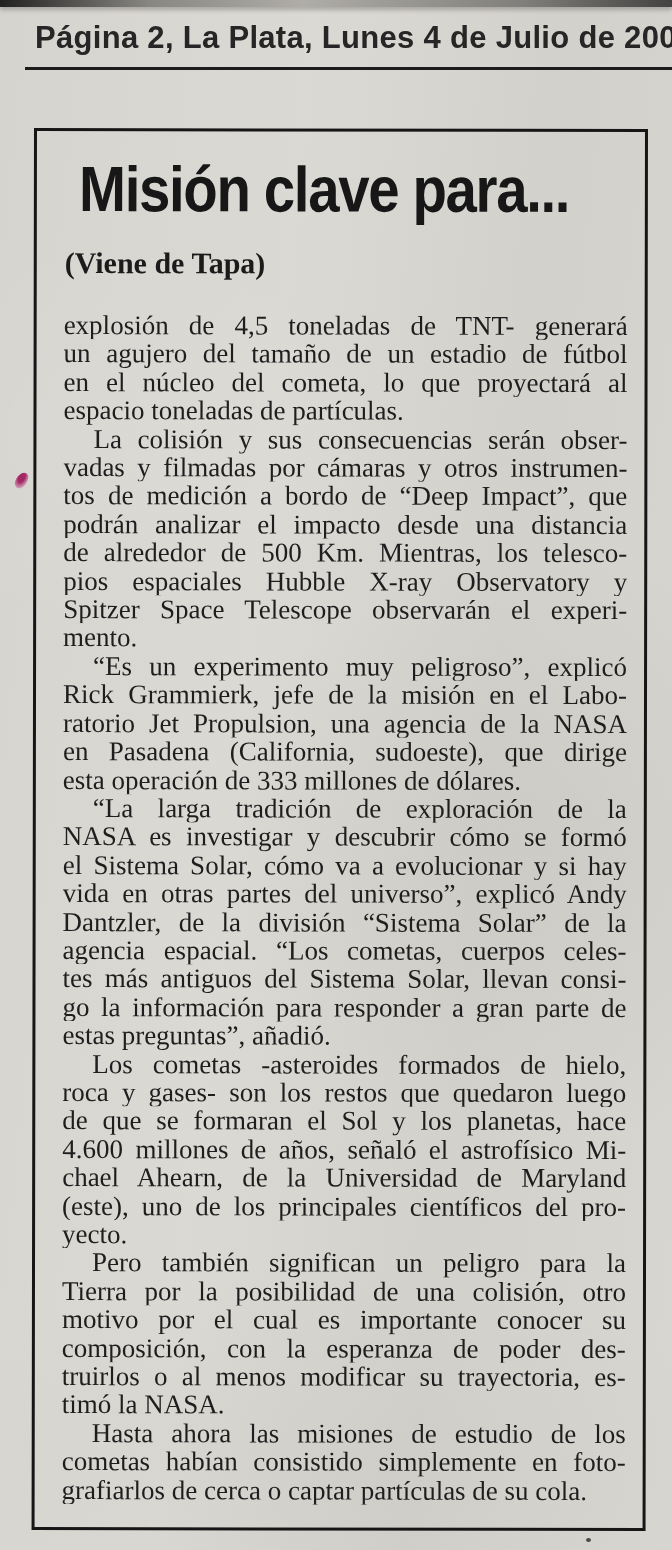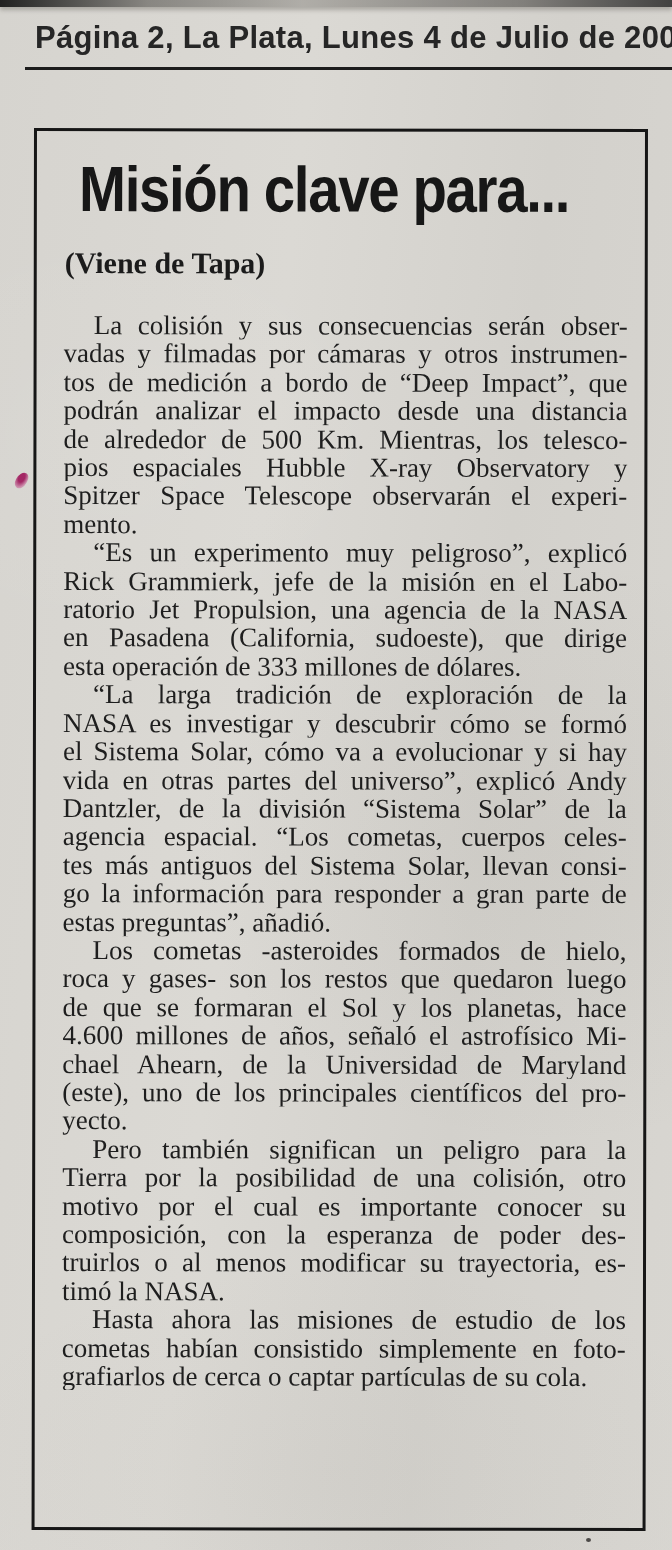--- a/index.html
+++ b/index.html
@@ -125,20 +125,26 @@
 
 <div class="page-header">Página 2, La Plata, Lunes 4 de Julio de 2005</div>
 
 <div class="header-rule"></div>
 
 <div class="article-box">
   <div class="headline">Misión clave para...</div>
   <div class="continuation-note">(Viene de Tapa)</div>
   <div class="article-body">
       <div class="para">
+        <div class="line">explosión de 4,5 toneladas de TNT- generará</div>
+        <div class="line">un agujero del tamaño de un estadio de fútbol</div>
+        <div class="line">en el núcleo del cometa, lo que proyectará al</div>
+        <div class="line last">espacio toneladas de partículas.</div>
+      </div>
+      <div class="para">
         <div class="line indent">La colisión y sus consecuencias serán obser-</div>
         <div class="line">vadas y filmadas por cámaras y otros instrumen-</div>
         <div class="line">tos de medición a bordo de “Deep Impact”, que</div>
         <div class="line">podrán analizar el impacto desde una distancia</div>
         <div class="line">de alrededor de 500 Km. Mientras, los telesco-</div>
         <div class="line">pios espaciales Hubble X-ray Observatory y</div>
         <div class="line">Spitzer Space Telescope observarán el experi-</div>
         <div class="line last">mento.</div>
       </div>
       <div class="para">

